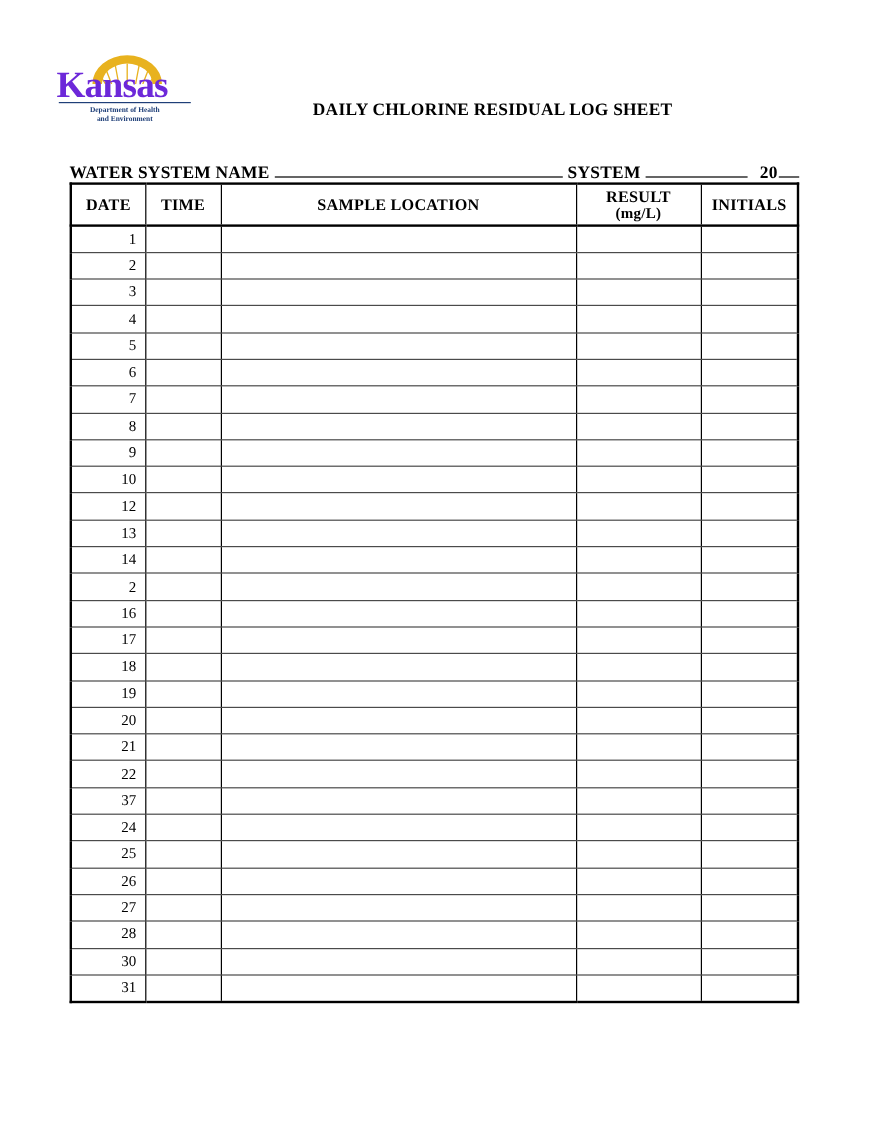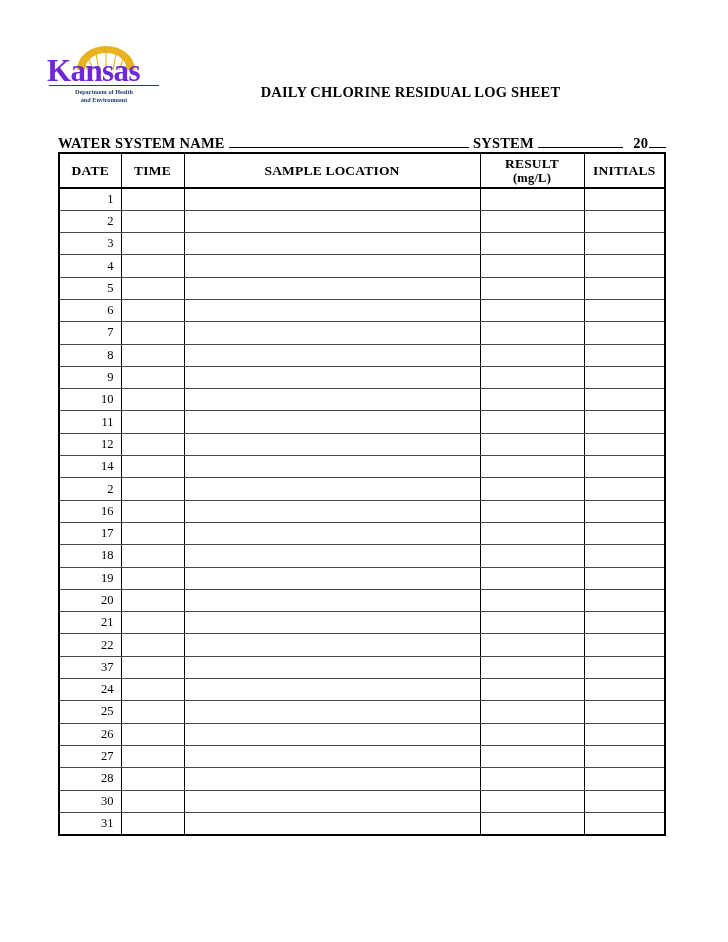--- a/index.html
+++ b/index.html
@@ -296,28 +296,28 @@
           <td class="col-init"></td>
         </tr>
         <tr>
           <td class="col-date">10</td>
           <td class="col-time"></td>
           <td class="col-loc"></td>
           <td class="col-result"></td>
           <td class="col-init"></td>
         </tr>
         <tr>
-          <td class="col-date">11</td>
-          <td class="col-time"></td>
-          <td class="col-loc"></td>
-          <td class="col-result"></td>
-          <td class="col-init"></td>
-        </tr>
-        <tr>
           <td class="col-date">12</td>
+          <td class="col-time"></td>
+          <td class="col-loc"></td>
+          <td class="col-result"></td>
+          <td class="col-init"></td>
+        </tr>
+        <tr>
+          <td class="col-date">13</td>
           <td class="col-time"></td>
           <td class="col-loc"></td>
           <td class="col-result"></td>
           <td class="col-init"></td>
         </tr>
         <tr>
           <td class="col-date">14</td>
           <td class="col-time"></td>
           <td class="col-loc"></td>
           <td class="col-result"></td>

